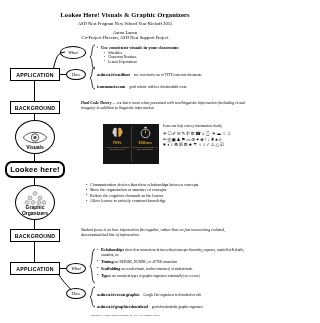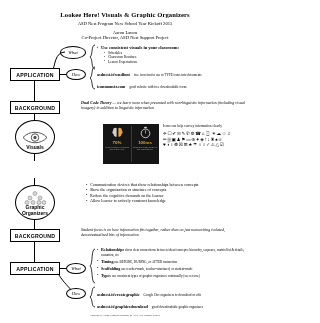--- a/index.html
+++ b/index.html
@@ -134,20 +134,23 @@
     <svg width="26" height="15" viewBox="0 0 52 30" style="margin-top:3px;">
       <path d="M2 15 C 14 1, 38 1, 50 15 C 38 29, 14 29, 2 15 Z" fill="none" stroke="#555" stroke-width="2"></path>
       <circle cx="26" cy="15" r="7.5" fill="none" stroke="#555" stroke-width="2"></circle>
       <circle cx="26" cy="15" r="3.4" fill="#555"></circle>
     </svg>
     <div class="clbl">Visuals</div>
   </div>
 
   <div class="ln vln" style="left:34px; top:154px; height:7px;"></div>
 
+  <div class="pill" style="left:5px; top:161px; width:60px; height:17px;">
+    <span>Lookee here!</span>
+  </div>
 
   <div class="ln vln" style="left:34px; top:178px; height:8px;"></div>
 
   <div class="circle" style="left:15px; top:185px; width:40px; height:35px;">
     <svg width="22" height="14" viewBox="0 0 44 28" style="margin-top:3px;">
       <circle cx="22" cy="5" r="4" fill="#d8d8d8" stroke="#777" stroke-width="1"></circle>
       <circle cx="12" cy="14" r="4" fill="#d8d8d8" stroke="#777" stroke-width="1"></circle>
       <circle cx="32" cy="14" r="4" fill="#d8d8d8" stroke="#777" stroke-width="1"></circle>
       <circle cx="6" cy="23" r="4" fill="#d8d8d8" stroke="#777" stroke-width="1"></circle>
       <circle cx="18" cy="23" r="4" fill="#d8d8d8" stroke="#777" stroke-width="1"></circle>

